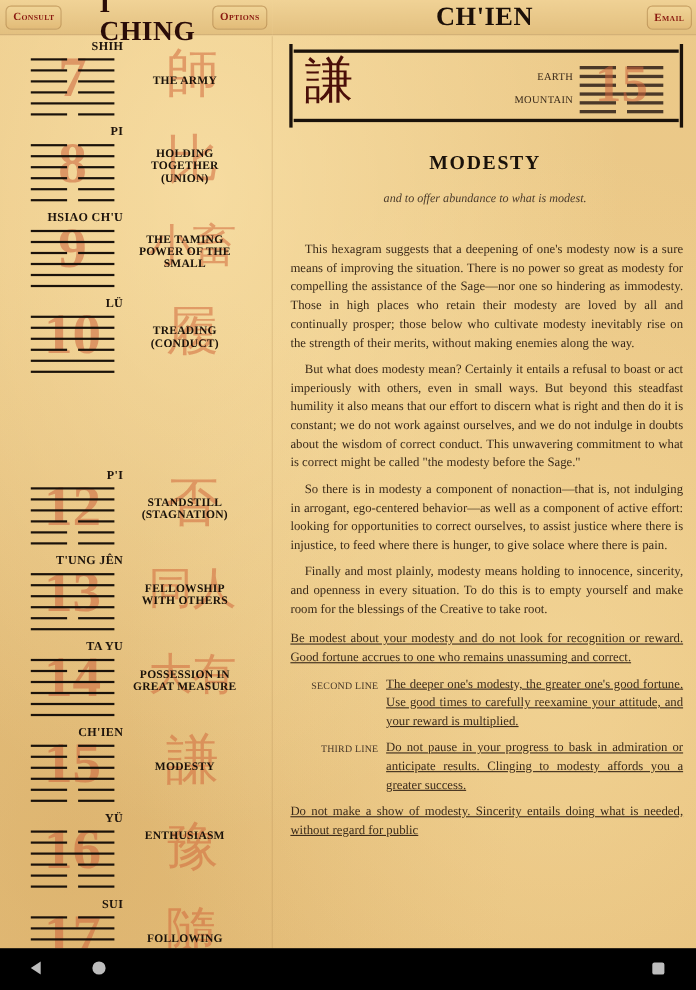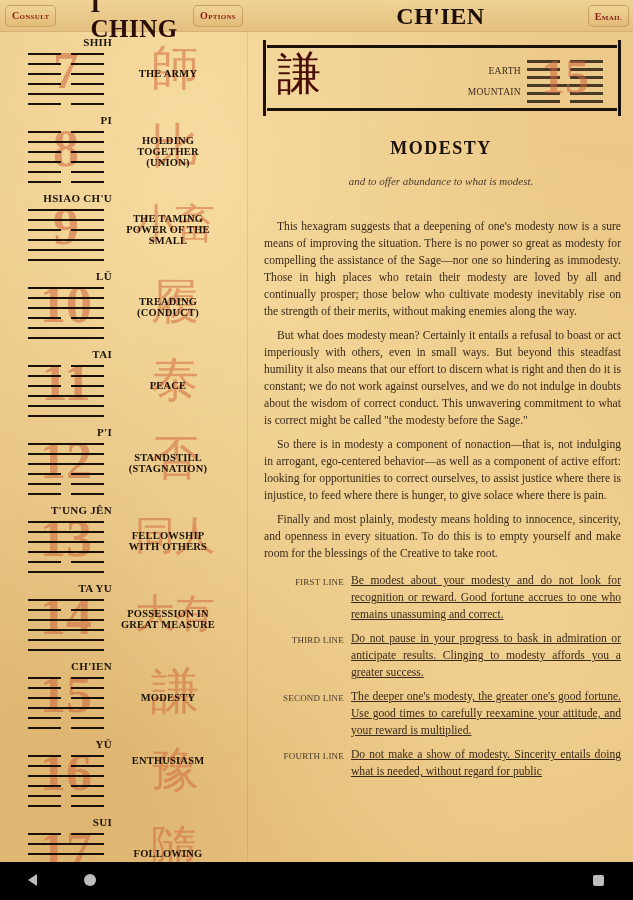--- a/index.html
+++ b/index.html
@@ -243,39 +243,20 @@
         <div class="line half-r" style="top: 32px;"></div>
         <div class="line full" style="top: 42px;"></div>
         <div class="line full" style="top: 52px;"></div>
       </div>
       <div class="hex-char">履</div>
       <div class="hex-meaning" style="top: 29px;">
         <div>TREADING</div>
         <div>(CONDUCT)</div>
       </div>
     </div>
-    <div class="hex-item" style="top: 312px;">
-      <div class="hex-num">11</div>
-      <div class="hex-name">TAI</div>
-      <div class="hex-lines">
-        <div class="line half-l" style="top: 2px;"></div>
-        <div class="line half-r" style="top: 2px;"></div>
-        <div class="line half-l" style="top: 12px;"></div>
-        <div class="line half-r" style="top: 12px;"></div>
-        <div class="line half-l" style="top: 22px;"></div>
-        <div class="line half-r" style="top: 22px;"></div>
-        <div class="line full" style="top: 32px;"></div>
-        <div class="line full" style="top: 42px;"></div>
-        <div class="line full" style="top: 52px;"></div>
-      </div>
-      <div class="hex-char">泰</div>
-      <div class="hex-meaning" style="top: 34.5px;">
-        <div>PEACE</div>
-      </div>
-    </div>
     <div class="hex-item" style="top: 390px;">
       <div class="hex-num">12</div>
       <div class="hex-name">P'I</div>
       <div class="hex-lines">
         <div class="line full" style="top: 2px;"></div>
         <div class="line full" style="top: 12px;"></div>
         <div class="line full" style="top: 22px;"></div>
         <div class="line half-l" style="top: 32px;"></div>
         <div class="line half-r" style="top: 32px;"></div>
         <div class="line half-l" style="top: 42px;"></div>
@@ -411,33 +392,31 @@
     <div>and to offer abundance to what is modest.</div>
   </div>
 
   <div class="body-text">
     <p>This hexagram suggests that a deepening of one's modesty now is a sure means of improving the situation. There is no power so great as modesty for compelling the assistance of the Sage—nor one so hindering as immodesty. Those in high places who retain their modesty are loved by all and continually prosper; those below who cultivate modesty inevitably rise on the strength of their merits, without making enemies along the way.</p>
     <p>But what does modesty mean? Certainly it entails a refusal to boast or act imperiously with others, even in small ways. But beyond this steadfast humility it also means that our effort to discern what is right and then do it is constant; we do not work against ourselves, and we do not indulge in doubts about the wisdom of correct conduct. This unwavering commitment to what is correct might be called "the modesty before the Sage."</p>
     <p>So there is in modesty a component of nonaction—that is, not indulging in arrogant, ego-centered behavior—as well as a component of active effort: looking for opportunities to correct ourselves, to assist justice where there is injustice, to feed where there is hunger, to give solace where there is pain.</p>
     <p>Finally and most plainly, modesty means holding to innocence, sincerity, and openness in every situation. To do this is to empty yourself and make room for the blessings of the Creative to take root.</p>
     <div class="lines-list">
       <div class="line-entry">
-        <div class="line-label">First Line</div>
         <div class="line-text">Be modest about your modesty and do not look for recognition or reward. Good fortune accrues to one who remains unassuming and correct.</div>
+      </div>
+      <div class="line-entry">
+        <div class="line-label">Second Line</div>
+        <div class="line-text">The deeper one's modesty, the greater one's good fortune. Use good times to carefully reexamine your attitude, and your reward is multiplied.</div>
       </div>
       <div class="line-entry">
         <div class="line-label">Third Line</div>
         <div class="line-text">Do not pause in your progress to bask in admiration or anticipate results. Clinging to modesty affords you a greater success.</div>
       </div>
       <div class="line-entry">
-        <div class="line-label">Second Line</div>
-        <div class="line-text">The deeper one's modesty, the greater one's good fortune. Use good times to carefully reexamine your attitude, and your reward is multiplied.</div>
-      </div>
-      <div class="line-entry">
-        <div class="line-label">Fourth Line</div>
         <div class="line-text">Do not make a show of modesty. Sincerity entails doing what is needed, without regard for public</div>
       </div>
     </div>
   </div>
 </div>
 
 <div class="navbar">
   <div class="nav-back"></div>
   <div class="nav-home"></div>
   <div class="nav-recents"></div>

